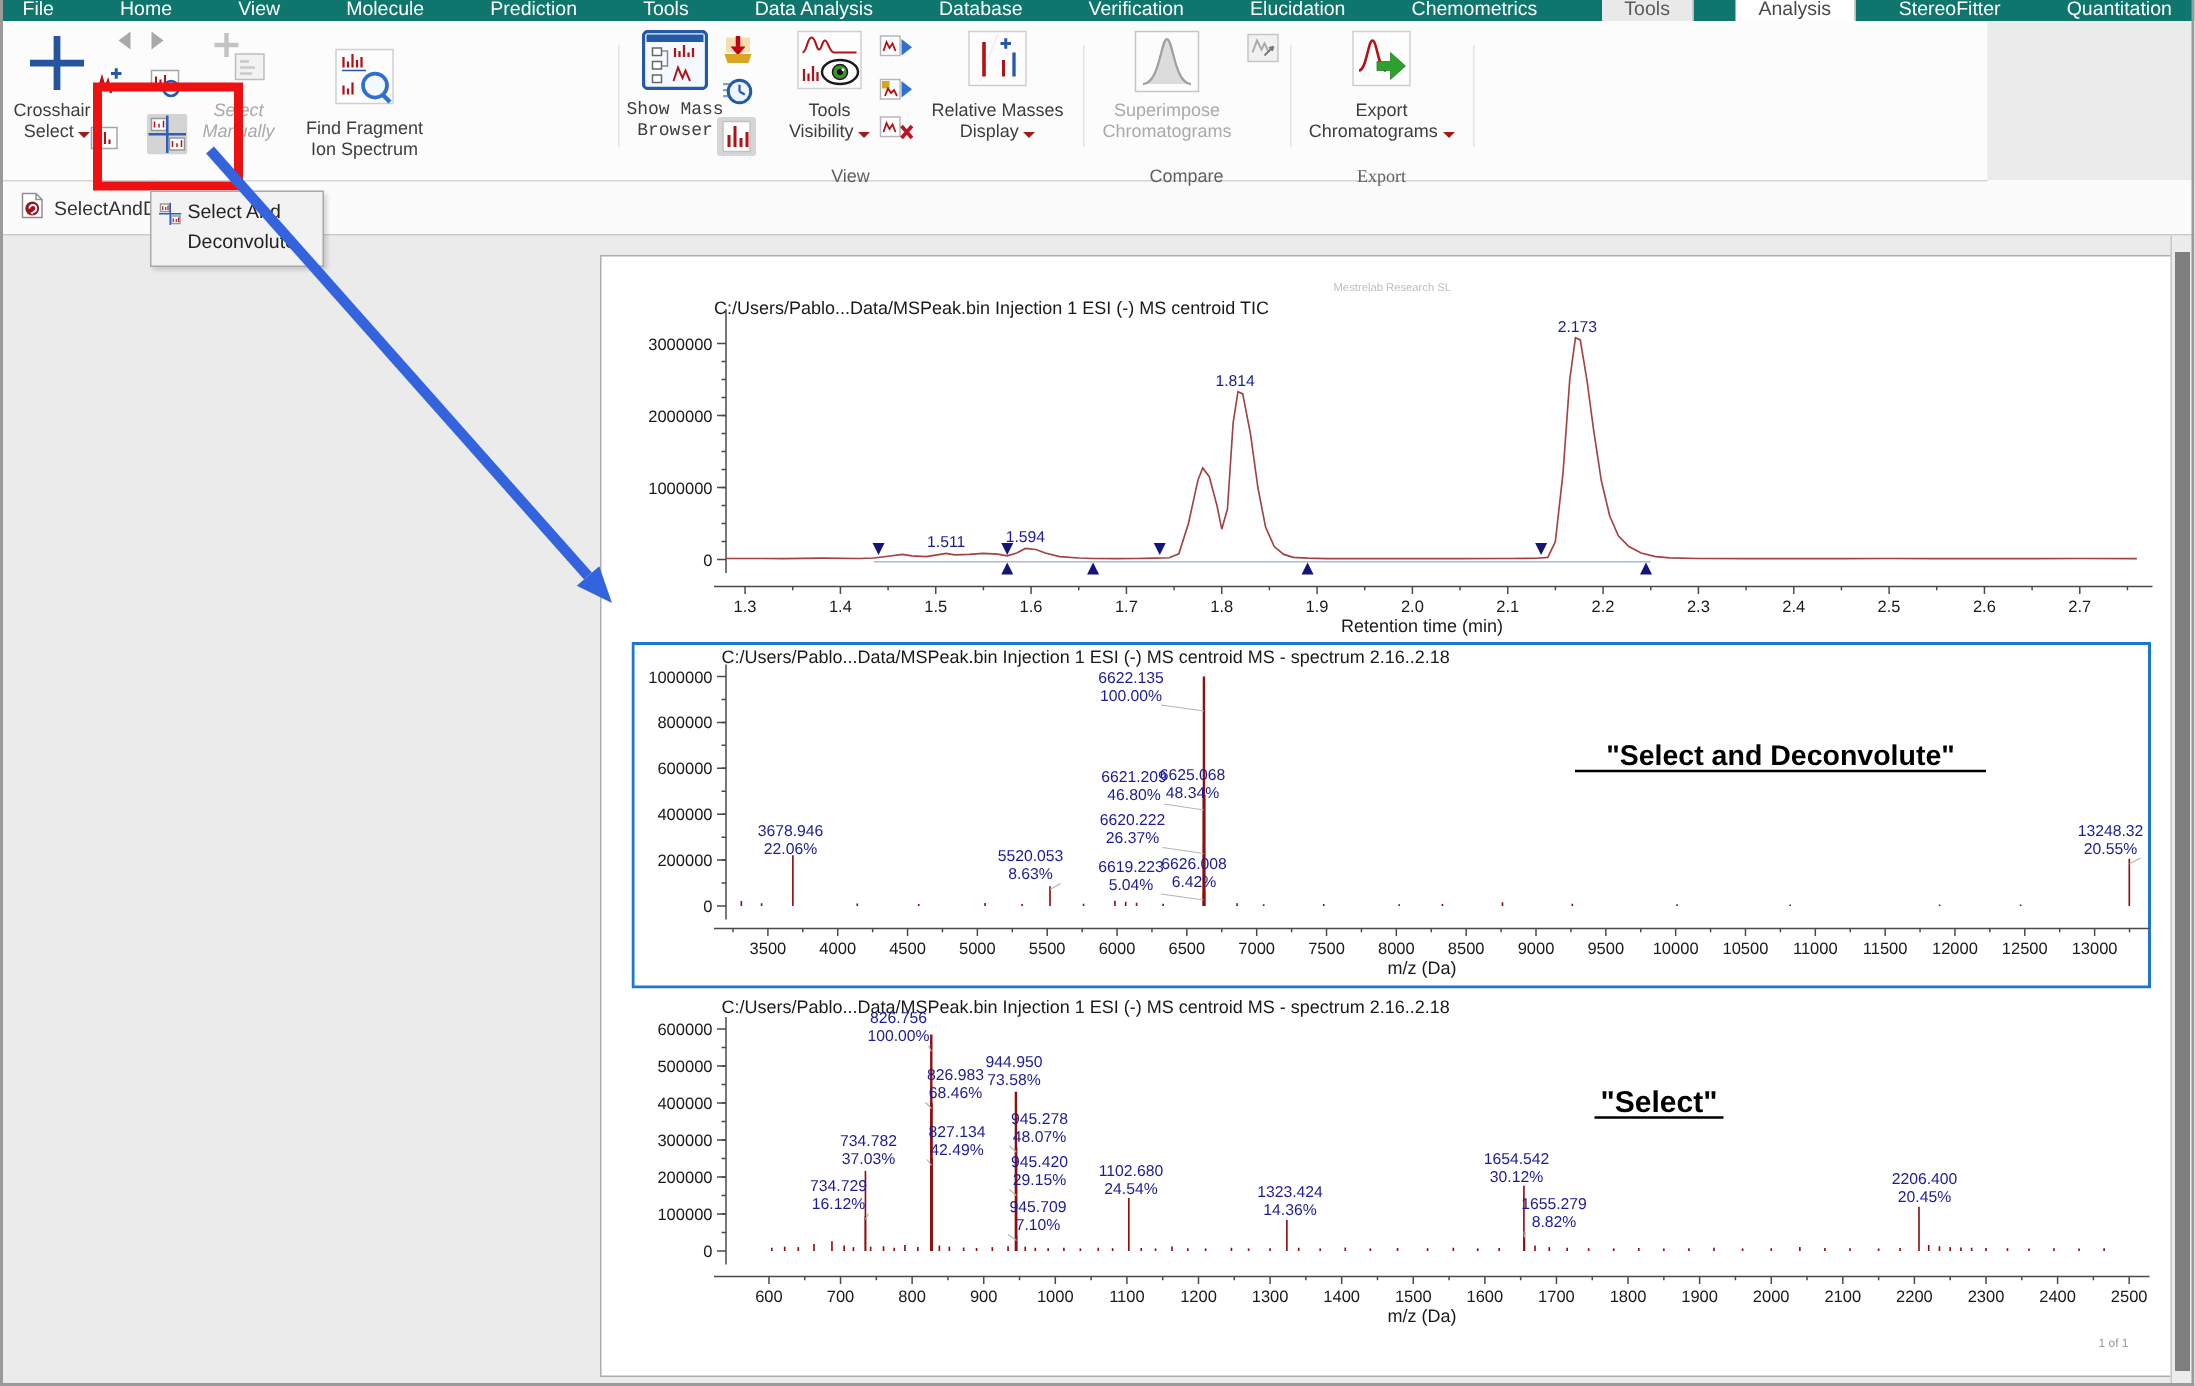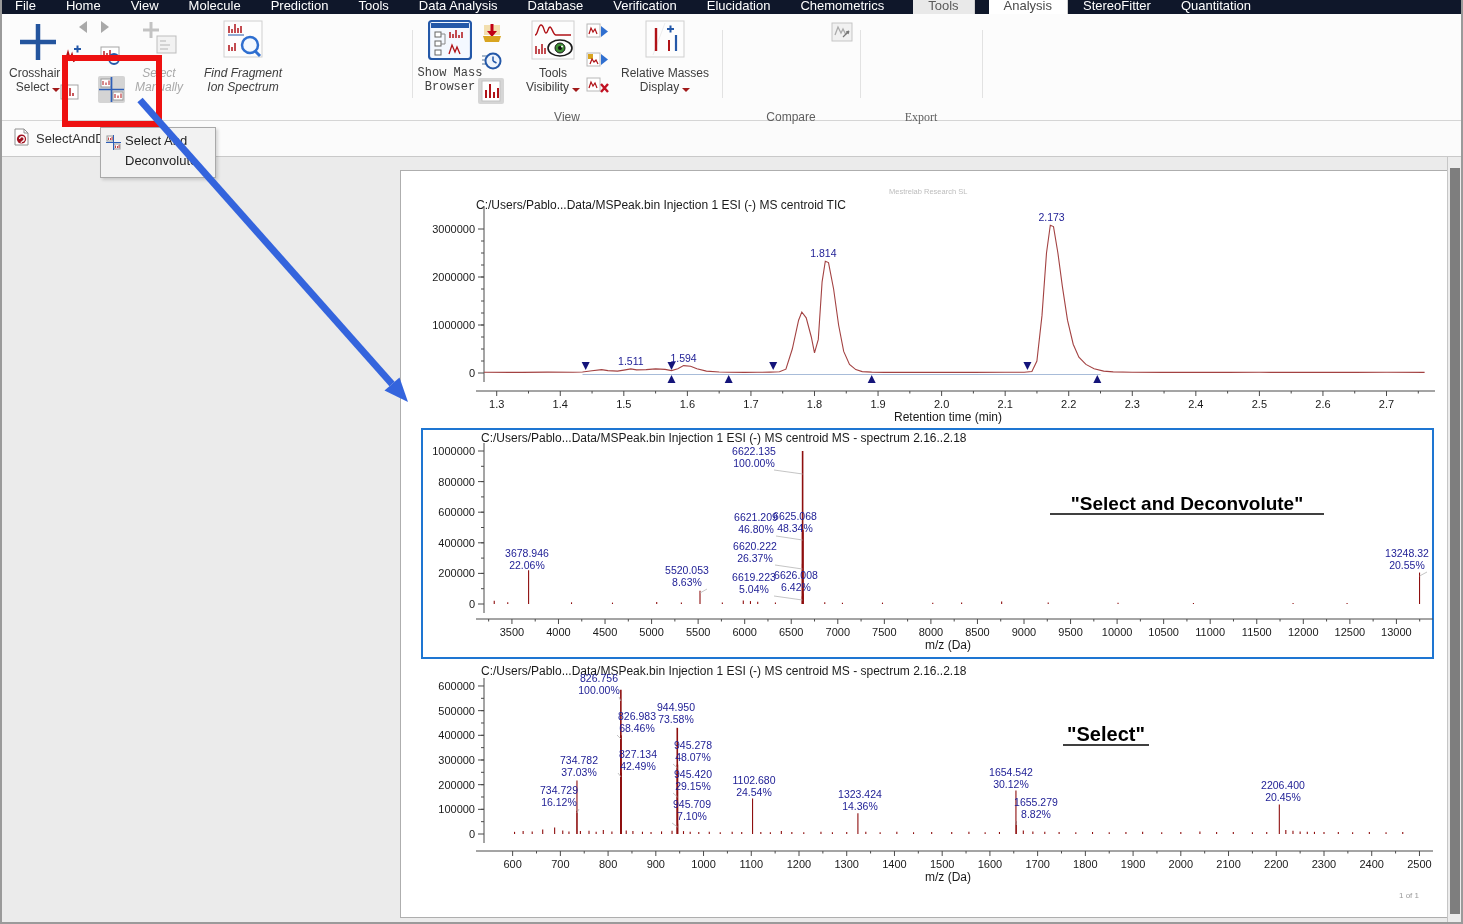--- a/index.html
+++ b/index.html
@@ -1,25 +1,25 @@
 <!DOCTYPE html>
 <html><head>
 <meta charset="utf-8">
 <style>
   html,body{margin:0;padding:0;}
   body{width:1463px;height:924px;position:relative;overflow:hidden;
        font-family:"Liberation Sans",sans-serif;background:#ebebeb;font-size:12px;color:#3d3d3d;}
   .frame{position:absolute;inset:0;border:2px solid #9a9a9a;border-top:none;pointer-events:none;z-index:99;}
   
-  .tabbar{position:absolute;left:0;top:0;width:1463px;height:14px;background:#0f172a;display:flex;overflow:hidden;z-index:5;}
+  .tabbar{position:absolute;left:0;top:0;width:1463px;height:14px;background:#0f766e;display:flex;overflow:hidden;z-index:5;justify-content:space-between;}
   .tab{flex:0 0 auto;padding:0 15px;color:#fff;font-size:13px;line-height:30px;height:30px;margin-top:-9px;white-space:nowrap;}
   .tab.ctx{background:#e9e9e9;color:#5a5a5a;margin-left:14px;border-right:1px solid #cfcfcf;}
   .tab.active{background:#ffffff;color:#4a4a4a;}
   
-  .ribbon{position:absolute;left:0;top:14px;width:1463px;height:106px;background:#fcfcfc;border-bottom:1px solid #d5d5d5;z-index:5;}
+  .ribbon{position:absolute;left:0;top:14px;width:1325px;height:106px;background:#fcfcfc;border-bottom:1px solid #d5d5d5;z-index:5;}
   .rbtn{position:absolute;display:flex;flex-direction:column;align-items:center;text-align:center;line-height:1.18;color:#3d3d3d;}
   .rbtn .ric{height:46px;display:flex;align-items:flex-start;justify-content:center;padding-top:2px;}
   .rbtn.disabled{color:#a9a9a9;}
   .caret{display:inline-block;width:0;height:0;border:4px solid transparent;border-top-color:#a11a1a;border-bottom:none;margin-left:3px;vertical-align:-1px;}
   .gsep{position:absolute;top:16px;bottom:22px;width:1px;background:#e2e2e2;}
   .glabel{position:absolute;top:96px;height:16px;text-align:center;color:#5f5f5f;font-size:12px;}
   .mini{position:absolute;}
   .redbox{position:absolute;left:62px;top:55px;width:88px;height:60px;border:6px solid #ee1111;z-index:40;}
   
   .docbar{position:absolute;left:0;top:120px;width:1463px;height:36px;background:#fbfbfb;border-bottom:1px solid #c9c9c9;z-index:4;}
@@ -117,21 +117,21 @@
     <span class="ric">
       <svg width="38" height="40">
           <path d="M11 2v16M3 10h16" stroke="#c3c3c3" stroke-width="3"></path>
           <rect x="17" y="16" width="19" height="17" fill="#f2f2f2" stroke="#bdbdbd"></rect>
           <path d="M20 21h6M20 25h10M20 29h8" stroke="#c9c9c9" stroke-width="1.6"></path>
         </svg>
     </span>
     <span>Select Manually</span>
   </div>
 
-  <div class="rbtn" style="left:196px;top:4px;width:94px;font-style:italic;">
+  <div class="rbtn" style="left:196px;top:16px;width:94px;">
     <span class="ric">
       <svg width="40" height="40">
           <rect x="1" y="1" width="38" height="36" fill="#fdfdfd" stroke="#cfcfcf"></rect>
           <path d="M6 13V6M9 13V9M12 13V4M15 13V8M18 13V6" stroke="#b01217" stroke-width="1.5"></path>
           <path d="M5 15h16" stroke="#2458a8"></path>
           <path d="M6 31V25M9 31V27M12 31V23" stroke="#b01217" stroke-width="1.5"></path>
           <circle cx="27" cy="25" r="8" fill="rgba(240,246,255,.7)" stroke="#2f6fd0" stroke-width="2.5"></circle>
           <path d="M32 31l5 5" stroke="#2f6fd0" stroke-width="3"></path>
         </svg>
     </span>
@@ -221,29 +221,48 @@
           <path d="M22 9h7M25.5 5.5v7" stroke="#2458a8" stroke-width="2"></path>
           <path d="M31 31V15" stroke="#2458a8" stroke-width="2.2"></path>
           <path d="M24 31V20" stroke="#b01217" stroke-width="2"></path>
         </svg>
     </span>
     <span><span>Relative Masses Display</span><span class="caret"></span></span>
   </div>
 
   <div class="gsep" style="left:722px;"></div>
 
+  <div class="rbtn disabled" style="left:728px;top:4px;width:100px;">
+    <span class="ric">
+      <svg width="44" height="42">
+          <rect x="1" y="1" width="42" height="40" fill="#fcfcfc" stroke="#c5c5c5"></rect>
+          <path d="M6 36C17 36 18 6 22 6s5 30 16 30" fill="#dcdcdc" stroke="#9f9f9f" stroke-width="1.5"></path>
+        </svg>
+    </span>
+    <span>Superimpose Chromatograms</span>
+  </div>
   <span class="mini" style="left:831px;top:8px;">
     <svg width="22" height="20">
         <rect x="1" y="1" width="20" height="18" fill="#f1f1f1" stroke="#c5c5c5"></rect>
         <path d="M4 13l3-8 3 6 2-4 3 6" stroke="#aaa" fill="none" stroke-width="1.3"></path>
         <path d="M12 15l6-6M18 9l-3 1M18 9l-1 3" stroke="#777" stroke-width="1.2"></path>
       </svg></span>
 
   <div class="gsep" style="left:860px;"></div>
 
+  <div class="rbtn" style="left:866px;top:4px;width:110px;">
+    <span class="ric">
+      <svg width="40" height="40">
+          <rect x="1" y="1" width="38" height="36" fill="#fdfdfd" stroke="#cfcfcf"></rect>
+          <path d="M5 27C10 27 11 7 14 7s4 20 9 20" fill="none" stroke="#b01217" stroke-width="1.7"></path>
+          <polygon points="17,21 26,21 26,15 36,24 26,33 26,27 17,27" fill="#2da12d" stroke="#1d7a1d" stroke-width="0.5"></polygon>
+        </svg>
+    </span>
+    <span><span>Export Chromatograms</span><span class="caret"></span></span>
+  </div>
 
   <div class="gsep" style="left:982px;"></div>
 
   <div class="glabel" style="left:412px;width:310px;">View</div>
   <div class="glabel" style="left:722px;width:138px;">Compare</div>
   <div class="glabel" style="left:860px;width:122px;font-family:Liberation Serif, serif;">Export</div>
 </div>
 
 <div class="redbox"></div>
 

